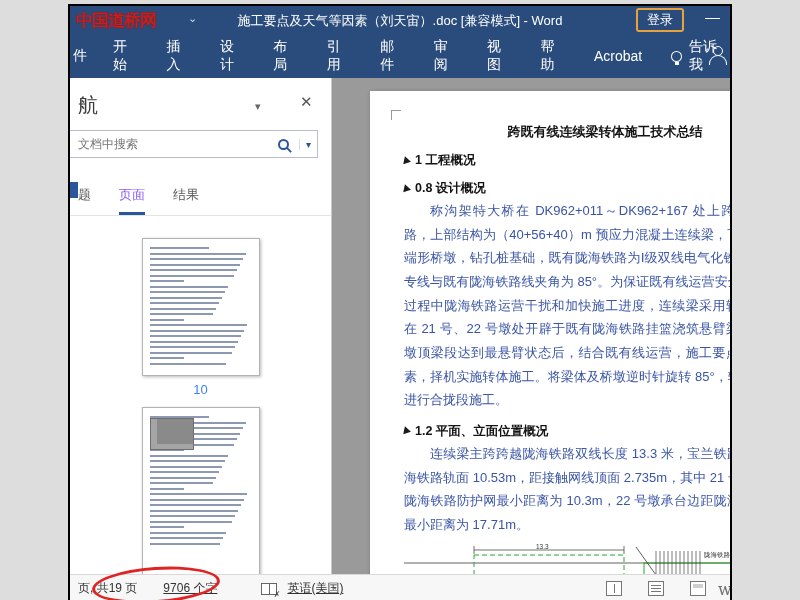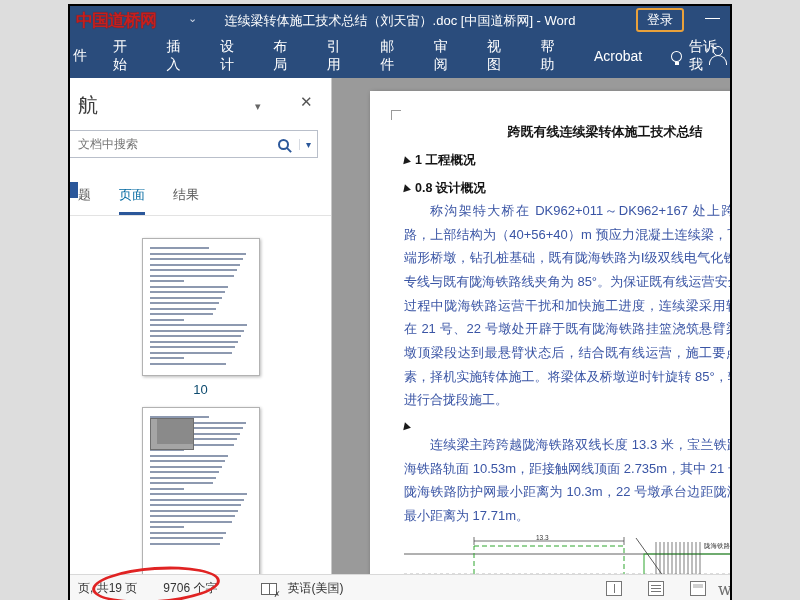--- a/index.html
+++ b/index.html
@@ -46,28 +46,28 @@
   .mag { width:11px; height:11px; border:2px solid #2b579a; border-radius:50%;
          position:relative; margin-right:10px; flex:none; }
   .mag::after { content:""; position:absolute; width:6px; height:2px; background:#2b579a;
                 transform:rotate(45deg); right:-5px; bottom:-3px; }
   .search-caret { color:#2b579a; font-size:10px; margin-right:6px; border-left:1px solid #d7dbe2; padding-left:6px; }
   .blue-clip { position:absolute; left:0; top:104px; width:8px; height:16px; background:#2b579a; }
   .nav-tabs { position:absolute; top:106px; left:0; right:0; height:32px;
               border-bottom:1px solid #e3e3e3; display:flex; align-items:flex-end;
               padding-left:8px; gap:28px; font-size:13px; color:#595959; }
   .ntab { padding-bottom:8px; border-bottom:3px solid transparent; }
-  .ntab.active { color:#0369a1; border-bottom-color:#2b579a; }
+  .ntab.active { color:#8b5cf6; border-bottom-color:#2b579a; }
   .thumbs { position:absolute; top:150px; left:0; right:0; bottom:0; overflow:hidden; }
   .thumb { width:118px; margin:10px auto 0; background:#fff; border:1px solid #b2b2b2;
            box-shadow:1px 1px 3px rgba(0,0,0,.28); padding:8px 7px; overflow:hidden; }
   .thumb-1 { height:138px; }
   .thumb-2 { height:175px; }
   .fline { height:2px; background:#8d99b0; margin-bottom:3.5px; }
-  .thumb-label { text-align:center; font-size:13px; color:#0c4a6e; margin-top:6px; }
+  .thumb-label { text-align:center; font-size:13px; color:#3b82f6; margin-top:6px; }
   .thumb-photo { float:left; width:44px; height:32px; background:#8a8a8a; margin:2px 5px 3px 0;
                  border:1px solid #6e6e6e; box-shadow:inset 6px -5px 0 #a5a5a5; }
 
   
   .docarea { position:absolute; left:262px; top:72px; right:0; bottom:28px; background:#9a9a9a; }
   .page { position:absolute; left:38px; top:13px; width:470px; height:487px; background:#fff;
           box-shadow:2px 2px 5px rgba(0,0,0,.45); padding:0 34px; }
   .crop { position:absolute; width:10px; height:10px; }
   .crop-tl { left:21px; top:19px; border-left:1px solid #9a9a9a; border-top:1px solid #9a9a9a; }
   .crop-tr { right:21px; top:19px; border-right:1px solid #9a9a9a; border-top:1px solid #9a9a9a; }
@@ -77,25 +77,25 @@
          border-bottom:4px solid transparent; margin-right:4px; transform:rotate(12deg); }
   .doc-p { font-size:13px; line-height:1.82; color:#3a55a5; text-align:justify;
            text-indent:2em; margin-top:2px; }
   .diagram { margin-top:6px; width:100%; height:120px; }
 
   
   .statusbar { position:absolute; left:0; right:0; bottom:0; height:28px; background:#f7f7f7;
                border-top:1px solid #d9d9d9; display:flex; align-items:center;
                font-size:12px; color:#333; }
   .sb-page { margin-left:8px; }
-  .sb-words { margin-left:26px; }
+  .sb-words { margin-left:26px;text-decoration:underline; }
   .sb-proof { margin-left:44px; width:16px; height:12px; border:1px solid #666; position:relative; background:#fff; }
   .sb-proof::before { content:""; position:absolute; left:7px; top:0; bottom:0; width:1px; background:#666; }
   .sb-proof::after { content:"✗"; position:absolute; right:-4px; bottom:-5px; font-size:8px; color:#444; }
-  .sb-lang { margin-left:10px; }
+  .sb-lang { margin-left:10px;text-decoration:underline; }
   .view-btns { position:absolute; left:536px; top:6px; display:flex; gap:26px; }
   .vbtn { width:16px; height:15px; border:1px solid #767676; background:#fff; position:relative; }
   .vbtn-read::before { content:""; position:absolute; left:7px; top:2px; bottom:2px; width:1px; background:#767676; }
   .vbtn-print::before { content:""; position:absolute; left:2px; right:2px; top:3px; height:1px; background:#767676;
                         box-shadow:0 3px 0 #767676, 0 6px 0 #767676; }
   .vbtn-web::before { content:""; position:absolute; left:2px; right:2px; top:2px; height:4px; background:#cfcfcf; }
   .watermark { position:absolute; left:648px; bottom:3px; font-size:16px; color:#6f6f6f;
                font-family:"DejaVu Serif","Liberation Serif",serif; z-index:40; }
   .red-ellipse { position:absolute; left:22px; top:561px; width:128px; height:36px;
                  border:3px solid #e02323; border-radius:50%; transform:rotate(-4deg);
@@ -103,21 +103,21 @@
   svg text { font-family:"Liberation Sans","DejaVu Sans",sans-serif; }
 </style>
 </head>
 <body>
 
 <div class="screen">
 
   <div class="titlebar">
     <span class="logo">中国道桥网</span>
     <span class="logo-caret">⌄</span>
-    <div class="doc-title">连续梁转体施工技术总结（刘天宙）.doc [中国道桥网]  -  Word</div>
+    <div class="doc-title">施工要点及天气等因素（刘天宙）.doc [兼容模式]  -  Word</div>
     <span class="signin">登录</span>
     <span class="min-btn">—</span>
   </div>
 
   <div class="ribbon">
     <span class="rtab">件</span>
     <span class="rtab">开始</span>
     <span class="rtab">插入</span>
     <span class="rtab">设计</span>
     <span class="rtab">布局</span>
@@ -226,20 +226,21 @@
 
       <div class="doc-h">
         <span class="tri"></span>
         <span>0.8  设计概况</span>
       </div>
 
       <div class="doc-p">称沟架特大桥在 DK962+011～DK962+167 处上跨既有陇海铁路，上部结构为（40+56+40）m 预应力混凝土连续梁，下部结构为圆端形桥墩，钻孔桩基础，既有陇海铁路为Ⅰ级双线电气化铁路,宝兰客运专线与既有陇海铁路线夹角为 85°。为保证既有线运营安全，减少施工过程中陇海铁路运营干扰和加快施工进度，连续梁采用转体施工，即在 21 号、22 号墩处开辟于既有陇海铁路挂篮浇筑悬臂梁段施工，待墩顶梁段达到最悬臂状态后，结合既有线运营，施工要点及天气等因素，择机实施转体施工。将梁体及桥墩逆时针旋转 85°，转体到位后再进行合拢段施工。</div>
 
       <div class="doc-h">
         <span class="tri"></span>
+        <span>1.2  平面、立面位置概况</span>
       </div>
 
       <div class="doc-p">连续梁主跨跨越陇海铁路双线长度 13.3 米，宝兰铁路梁底距离陇海铁路轨面 10.53m，距接触网线顶面 2.735m，其中 21 号墩承台边距陇海铁路防护网最小距离为 10.3m，22 号墩承台边距陇海铁路防护网最小距离为 17.71m。</div>
 
       
       <svg class="diagram" viewBox="0 0 402 120" preserveAspectRatio="none">
         <line x1="0" y1="20" x2="402" y2="20" stroke="#3a3a3a" stroke-width="0.8"></line>
         <line x1="0" y1="58" x2="402" y2="58" stroke="#3a3a3a" stroke-width="0.8"></line>
         <line x1="0" y1="96" x2="402" y2="96" stroke="#3a3a3a" stroke-width="0.8" stroke-dasharray="5 3"></line>
         <line x1="0" y1="40" x2="402" y2="40" stroke="#777" stroke-width="0.5" stroke-dasharray="3 3"></line>

